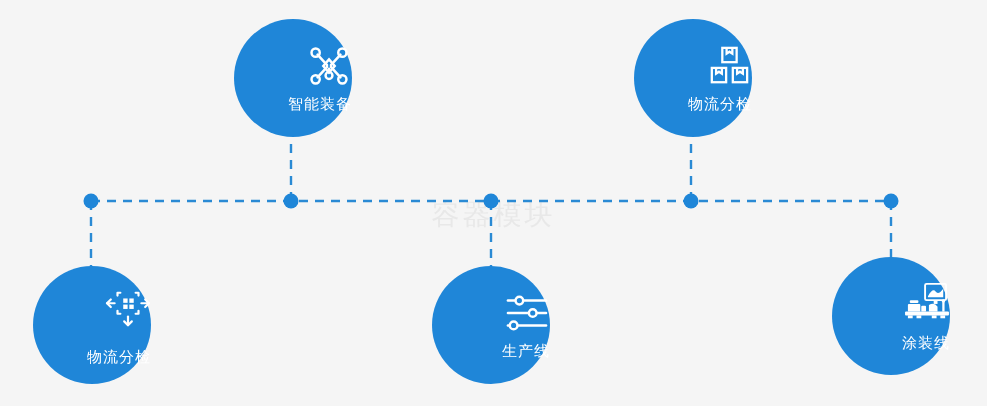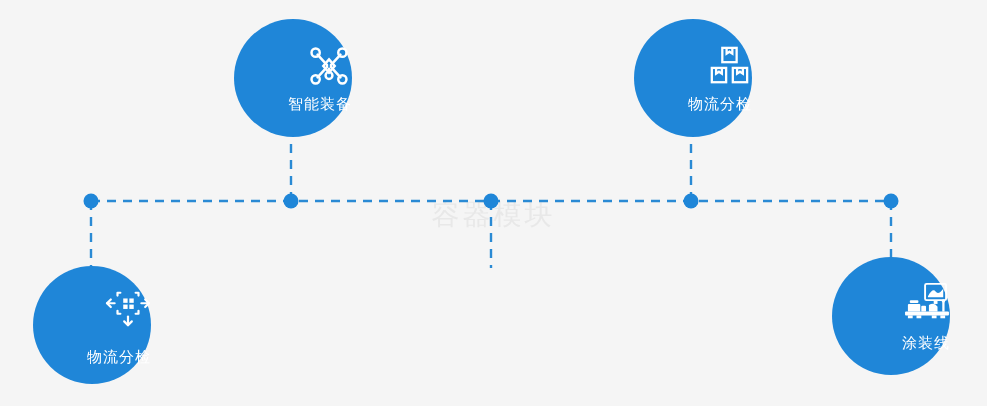--- a/index.html
+++ b/index.html
@@ -171,20 +171,35 @@
           <line x1="38" y1="17" x2="46" y2="17"></line>
           <path d="M42 13 L46 17 L42 21"></path>
           <line x1="24" y1="31" x2="24" y2="40"></line>
           <path d="M20 36 L24 40 L28 36"></path>
         </g>
       </svg>
     </span>
     <span class="node-label">物流分检</span>
   </div>
 
+  <div class="node-circle" id="circle-production">
+    <span class="node-icon">
+      <svg viewBox="0 0 48 44" xmlns="http://www.w3.org/2000/svg">
+        <g fill="none" stroke="#ffffff" stroke-width="2.6" stroke-linecap="round">
+          <line x1="4" y1="9" x2="44" y2="9"></line>
+          <line x1="4" y1="22" x2="44" y2="22"></line>
+          <line x1="4" y1="35" x2="44" y2="35"></line>
+          <circle cx="16" cy="9" r="4" fill="#1f86d8"></circle>
+          <circle cx="30" cy="22" r="4" fill="#1f86d8"></circle>
+          <circle cx="10" cy="35" r="4" fill="#1f86d8"></circle>
+        </g>
+      </svg>
+    </span>
+    <span class="node-label">生产线</span>
+  </div>
 
   <div class="node-circle" id="circle-painting">
     <span class="node-icon">
       <svg viewBox="0 0 48 44" xmlns="http://www.w3.org/2000/svg">
         <g fill="#ffffff" stroke="none">
 
           <rect x="22" y="2" width="22" height="17" rx="1.5" fill="none" stroke="#ffffff" stroke-width="2"></rect>
           <path d="M25 15 q5 -9 8 -5 q3 4 8 -3 L41 16 L25 16 Z"></path>
           <rect x="31" y="19" width="4" height="4"></rect>
 

